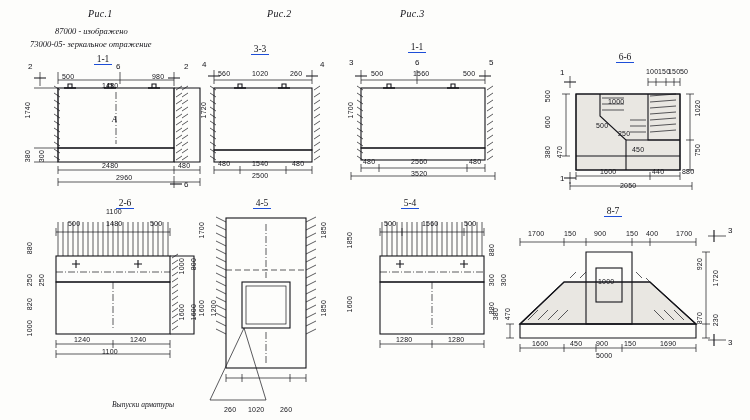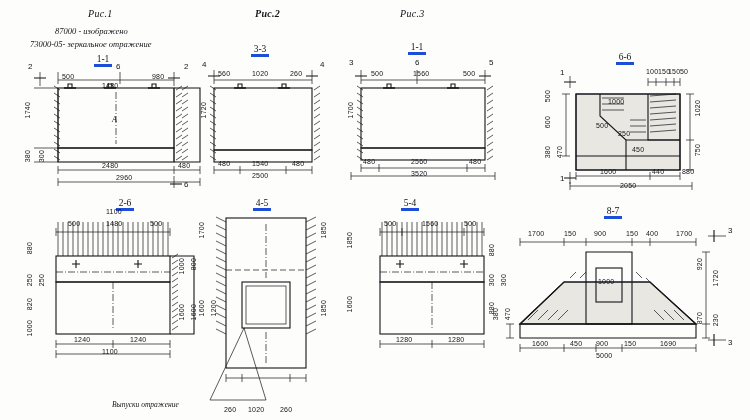--- a/index.html
+++ b/index.html
@@ -8,41 +8,41 @@
     background:#fdfdfb;
     font-family:"Liberation Serif", serif;
     color:#14141a;
     overflow:hidden;
     position:relative;
   }
   .sheet{position:absolute;inset:0;}
   .abs{position:absolute;}
   .ttl{font-style:italic;font-size:10px;letter-spacing:.3px;}
   .cap{font-size:9.5px;text-align:center;}
-  .cap u{text-decoration:none;border-bottom:3px solid #1d4ed8;padding:0 3px;}
+  .cap u{text-decoration:none;border-bottom:1px solid #1d4ed8;padding:0 3px;}
   .note{font-size:8.5px;font-style:italic;}
   .dim{font-size:7px;font-family:"Liberation Sans",sans-serif;letter-spacing:.2px;}
   .dimv{font-size:7px;font-family:"Liberation Sans",sans-serif;letter-spacing:.2px;
         writing-mode:vertical-rl;transform:rotate(180deg);}
   .mk{font-size:8px;font-family:"Liberation Sans",sans-serif;}
   svg{display:block;overflow:visible;}
   .l{stroke:#14141a;fill:none;}
   .thin{stroke-width:.7;}
   .med{stroke-width:1.1;}
   .thick{stroke-width:1.7;}
   .hatchfill{fill:#e9e7e2;}
   .lbli{font-size:8px;font-style:italic;fill:#14141a;}
 </style>
 </head>
 <body>
 
 <div class="sheet">
 
   <div class="abs ttl" style="left:88px;top:8px;">Рис.1</div>
-  <div class="abs ttl" style="left:255px;top:8px;font-weight:bold;">Рис.2</div>
+  <div class="abs ttl" style="left:267px;top:8px;">Рис.2</div>
   <div class="abs ttl" style="left:400px;top:8px;">Рис.3</div>
 
   <div class="abs note" style="left:55px;top:26px;">87000 -  изображено</div>
   <div class="abs note" style="left:30px;top:39px;">73000-05- зеркальное отражение</div>
 
   <div class="abs cap" style="left:78px;top:54px;width:50px;"><u>1-1</u></div>
   <div class="abs cap" style="left:235px;top:44px;width:50px;"><u>3-3</u></div>
   <div class="abs cap" style="left:392px;top:42px;width:50px;"><u>1-1</u></div>
   <div class="abs cap" style="left:600px;top:52px;width:50px;"><u>6-6</u></div>
 
@@ -295,21 +295,21 @@
     <div class="abs dimv" style="left:2px;top:14px;">1700</div>
     <div class="abs dimv" style="left:124px;top:14px;">1850</div>
     <div class="abs dimv" style="left:2px;top:92px;">1600</div>
     <div class="abs dimv" style="left:14px;top:92px;">1200</div>
     <div class="abs dimv" style="left:124px;top:92px;">1850</div>
 
     <div class="abs dim" style="left:28px;top:198px;">260</div>
     <div class="abs dim" style="left:52px;top:198px;">1020</div>
     <div class="abs dim" style="left:84px;top:198px;">260</div>
   </div>
-  <div class="abs note" style="left:112px;top:400px;font-size:7.5px;">Выпуски отражение</div>
+  <div class="abs note" style="left:112px;top:400px;font-size:7.5px;">Выпуски арматуры</div>
 
   <div class="abs" style="left:352px;top:212px;">
     <svg width="160" height="150" viewBox="0 0 160 150">
       <g class="l thin">
         <path d="M30 10 V44 M35 10 V44 M40 10 V44 M45 10 V44 M50 10 V44 M55 10 V44 M60 10 V44 M65 10 V44 M70 10 V44 M75 10 V44 M80 10 V44 M85 10 V44 M90 10 V44 M95 10 V44 M100 10 V44 M105 10 V44 M110 10 V44 M115 10 V44 M120 10 V44 M125 10 V44 M130 10 V44"></path>
       </g>
       <rect class="l med" x="28" y="44" width="104" height="26"></rect>
       <rect class="l med" x="28" y="70" width="104" height="52"></rect>
       <path class="l med" d="M44 52 h8 M48 48 v8 M108 52 h8 M112 48 v8"></path>
       <path class="l thin" d="M28 60 H132" stroke-dasharray="7 2 1 2"></path>

